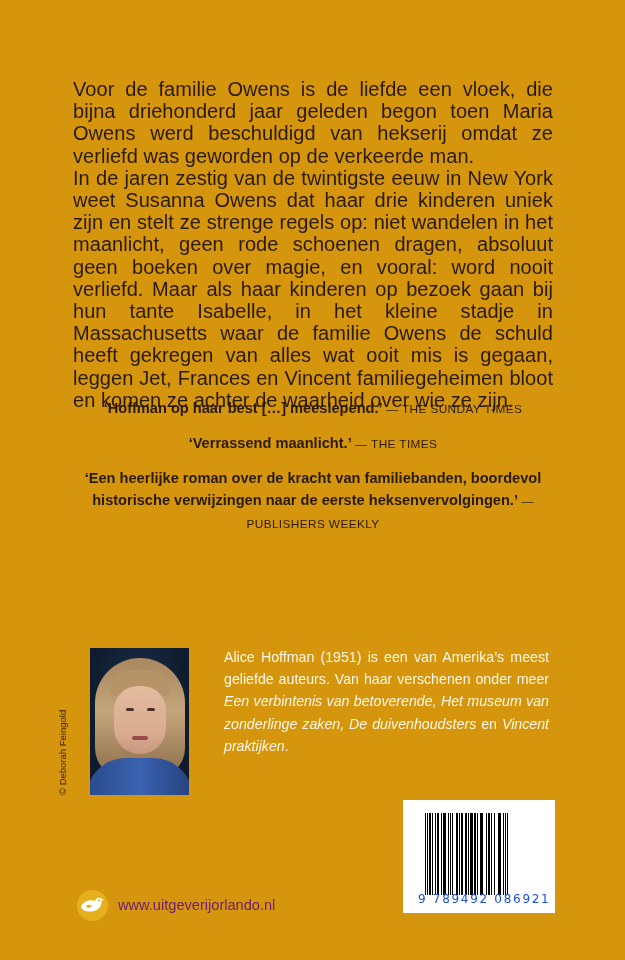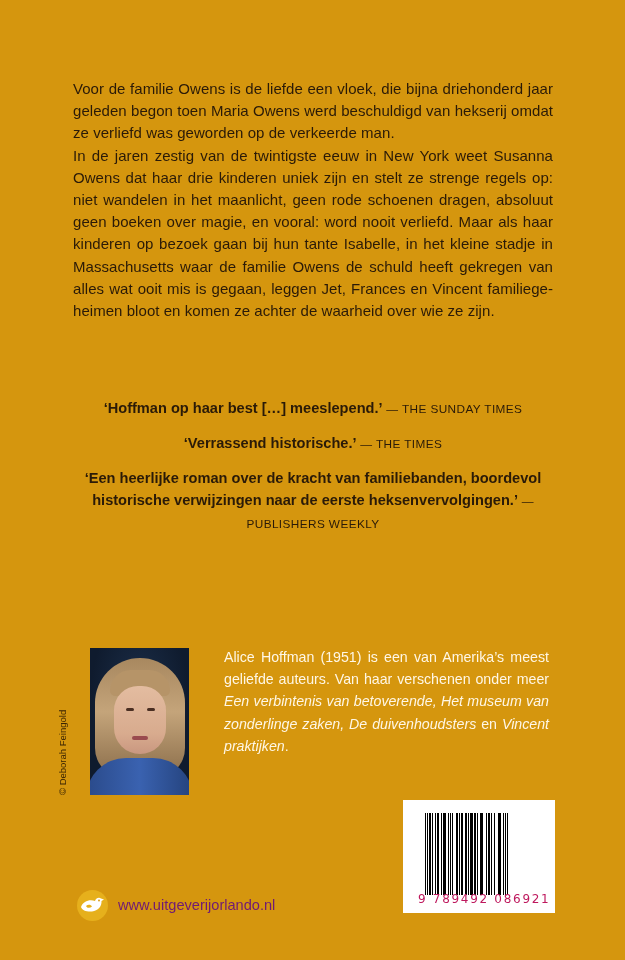--- a/index.html
+++ b/index.html
@@ -7,21 +7,21 @@
     width: 625px; height: 960px;
     background: #d5960e;
     position: relative;
     overflow: hidden;
     font-family: "Liberation Sans", "DejaVu Sans", sans-serif;
     color: #2a1a08;
   }
   .blurb {
     position: absolute;
     left: 73px; top: 78px; width: 480px;
-    font-size: 15px;
+    font-size: 20px;
     line-height: 22.2px;
     text-align: justify;
     letter-spacing: 0.05px;
   }
   .blurb p { margin: 0; }
   .blurb .last-line-left { text-align-last: left; }
   .quotes {
     position: absolute;
     left: 63px; top: 397px; width: 500px;
     text-align: center;
@@ -92,21 +92,21 @@
     background: #ffffff;
   }
   .barcode-bars {
     position: absolute; left: 22px; top: 13px; width: 112px; height: 82px;
     display: flex; align-items: stretch;
   }
   .barcode-bars span { display: block; height: 100%; }
   .barcode-digits {
     position: absolute; left: 15px; top: 92px; width: 125px;
     font-family: "DejaVu Sans", sans-serif;
-    font-size: 12px; letter-spacing: 1.7px; color: #be185d;
+    font-size: 12px; letter-spacing: 1.7px; color: #1d4ed8;
     white-space: nowrap;
   }
   .logo {
     position: absolute; left: 77px; top: 890px; width: 31px; height: 31px;
     border-radius: 50%; background: #e6b01c;
   }
   .logo svg { position: absolute; left: 0; top: 0; }
   .website {
     position: absolute; left: 118px; top: 897px;
     font-size: 14.6px; color: #701a75;
@@ -118,21 +118,21 @@
 <div class="blurb">
   <p>Voor de familie Owens is de liefde een vloek, die bijna driehonderd jaar geleden begon toen Maria Owens werd beschuldigd van hekserij omdat ze verliefd was geworden op de verkeerde man.</p>
   <p>In de jaren zestig van de twintigste eeuw in New York weet Susanna Owens dat haar drie kinderen uniek zijn en stelt ze strenge regels op: niet wandelen in het maanlicht, geen rode schoenen dragen, absoluut geen boeken over magie, en vooral: word nooit verliefd. Maar als haar kinderen op bezoek gaan bij hun tante Isabelle, in het kleine stadje in Massachusetts waar de familie Owens de schuld heeft gekregen van alles wat ooit mis is gegaan, leggen Jet, Frances en Vincent familiege­heimen bloot en komen ze achter de waarheid over wie ze zijn.</p>
 </div>
 
 <div class="quotes">
   <p class="quote">
     <span>‘Hoffman op haar best […] meeslepend.’</span><span class="src"> — THE SUNDAY TIMES</span>
   </p>
   <p class="quote">
-    <span>‘Verrassend historische.’</span><span class="src"> — THE TIMES</span>
+    <span>‘Verrassend maanlicht.’</span><span class="src"> — THE TIMES</span>
   </p>
   <p class="quote">
     <span>‘Een heerlijke roman over de kracht van familiebanden, boordevol historische verwijzingen naar de eerste heksenvervolgingen.’</span><span class="src"> — PUBLISHERS WEEKLY</span>
   </p>
 </div>
 
 <div class="photo-credit">© Deborah Feingold</div>
 
 <div class="photo">
   <div class="hair"></div>

